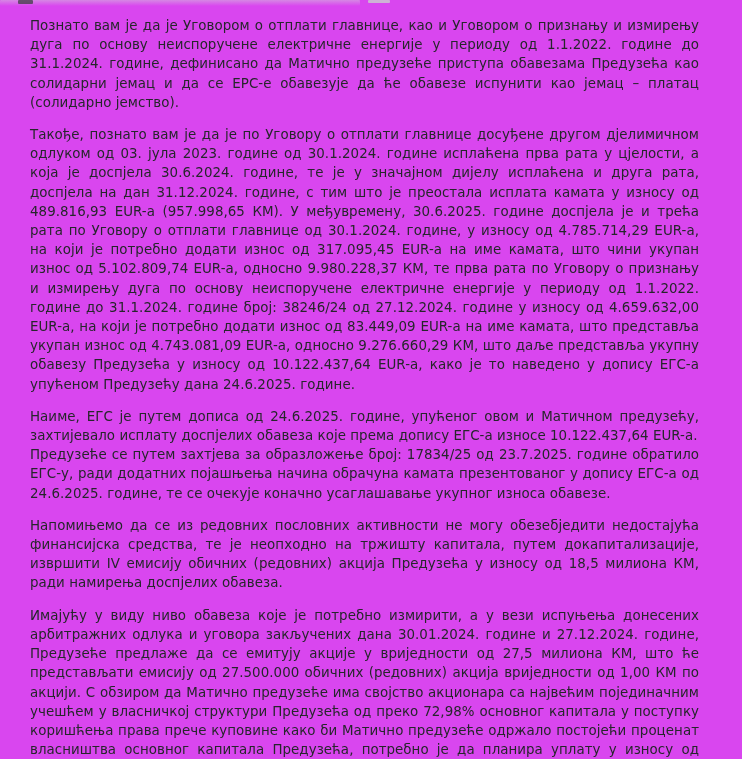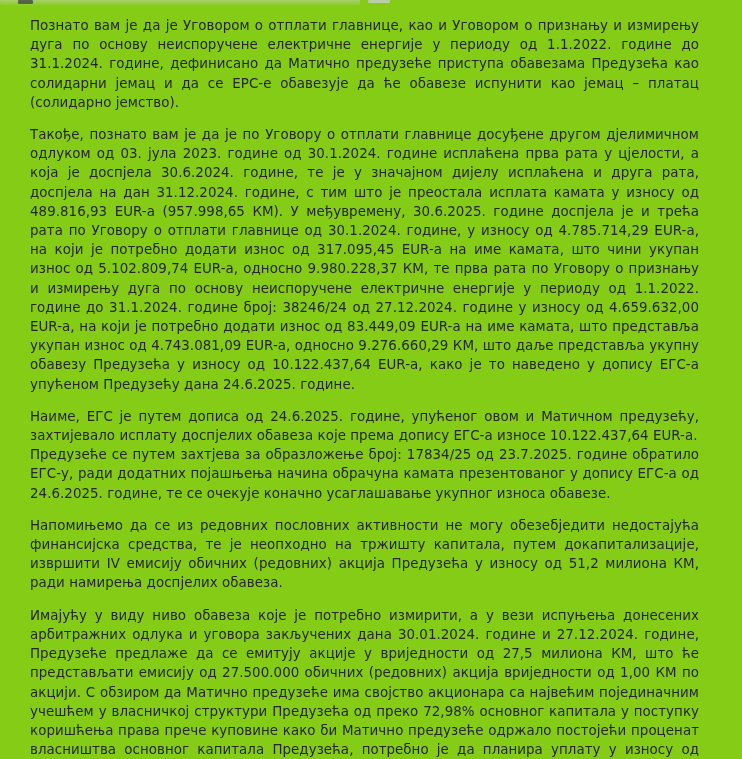--- a/index.html
+++ b/index.html
@@ -5,21 +5,21 @@
   html, body {
     margin: 0;
     padding: 0;
     background: #ffffff;
   }
   .page {
     position: relative;
     width: 742px;
     height: 759px;
     box-sizing: border-box;
-    background: #84cc16;
+    background: #d946ef;
     padding: 16px 43px 0 30px;
     font-family: "DejaVu Sans", "Liberation Sans", sans-serif;
     font-size: 13.4px;
     line-height: 19.2px;
     color: #26262b;
     overflow: hidden;
   }
   .para {
     margin: 0 0 13px 0;
     text-align: justify;
@@ -60,15 +60,15 @@
 
 <div class="page">
   <div class="scan-mark smear"></div>
   <div class="scan-mark dark"></div>
   <div class="scan-mark faint"></div>
 
   <p class="para">Познато вам је да је Уговором о отплати главнице, као и Уговором о признању и измирењу дуга по основу неиспоручене електричне енергије у периоду од 1.1.2022. године до 31.1.2024. године, дефинисано да Матично предузеће приступа обавезама Предузећа као солидарни јемац и да се ЕРС-е обавезује да ће обавезе испунити као јемац – платац (солидарно јемство).</p>
   <p class="para">Такође, познато вам је да је по Уговору о отплати главнице досуђене другом дјелимичном одлуком од 03. јула 2023. године од 30.1.2024. године исплаћена прва рата у цјелости, а која је доспјела 30.6.2024. године, те је у значајном дијелу исплаћена и друга рата, доспјела на дан 31.12.2024. године, с тим што је преостала исплата камата у износу од 489.816,93 EUR-а (957.998,65 КМ). У међувремену, 30.6.2025. године доспјела је и трећа рата по Уговору о отплати главнице од 30.1.2024. године, у износу од 4.785.714,29 EUR-а, на који је потребно додати износ од 317.095,45 EUR-а на име камата, што чини укупан износ од 5.102.809,74 EUR-а, односно 9.980.228,37 КМ, те прва рата по Уговору о признању и измирењу дуга по основу неиспоручене електричне енергије у периоду од 1.1.2022. године до 31.1.2024. године број: 38246/24 од 27.12.2024. године у износу од 4.659.632,00 EUR-а, на који је потребно додати износ од 83.449,09 EUR-а на име камата, што представља укупан износ од 4.743.081,09 EUR-а, односно 9.276.660,29 КМ, што даље представља укупну обавезу Предузећа у износу од 10.122.437,64 EUR-а, како је то наведено у допису ЕГС-а упућеном Предузећу дана 24.6.2025. године.</p>
   <p class="para">Наиме, ЕГС је путем дописа од 24.6.2025. године, упућеног овом и Матичном предузећу, захтијевало исплату доспјелих обавеза које према допису ЕГС-а износе 10.122.437,64 EUR-а.
 Предузеће се путем захтјева за образложење број: 17834/25 од 23.7.2025. године обратило ЕГС-у, ради додатних појашњења начина обрачуна камата презентованог у допису ЕГС-а од 24.6.2025. године, те се очекује коначно усаглашавање укупног износа обавезе.</p>
-  <p class="para">Напомињемо да се из редовних пословних активности не могу обезебједити недостајућа финансијска средства, те је неопходно на тржишту капитала, путем докапитализације, извршити IV емисију обичних (редовних) акција Предузећа у износу од 51,2 милиона КМ, ради намирења доспјелих обавеза.</p>
+  <p class="para">Напомињемо да се из редовних пословних активности не могу обезебједити недостајућа финансијска средства, те је неопходно на тржишту капитала, путем докапитализације, извршити IV емисију обичних (редовних) акција Предузећа у износу од 18,5 милиона КМ, ради намирења доспјелих обавеза.</p>
   <p class="para">Имајућу у виду ниво обавеза које је потребно измирити, а у вези испуњења донесених арбитражних одлука и уговора закључених дана 30.01.2024. године и 27.12.2024. године, Предузеће предлаже да се емитују акције у вриједности од 27,5 милиона КМ, што ће представљати емисију од 27.500.000 обичних (редовних) акција вриједности од 1,00 КМ по акцији. С обзиром да Матично предузеће има својство акционара са највећим појединачним учешћем у власничкој структури Предузећа од преко 72,98% основног капитала у поступку коришћења права прече куповине како би Матично предузеће одржало постојећи проценат власништва основног капитала Предузећа, потребно је да планира уплату у износу од 20.070.629,00 КМ.</p>
 </div>
 
 </body></html>

